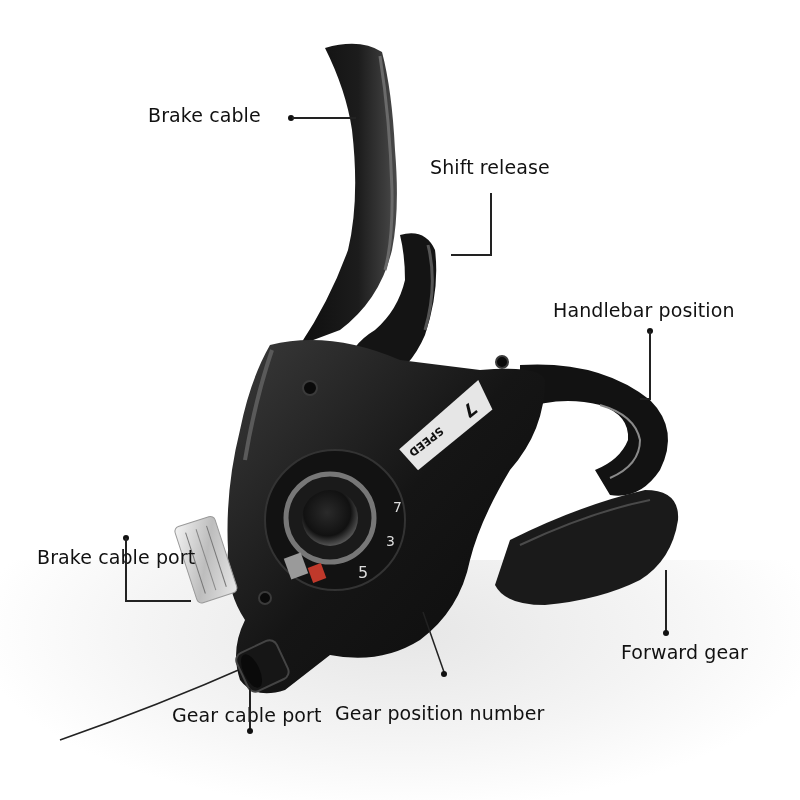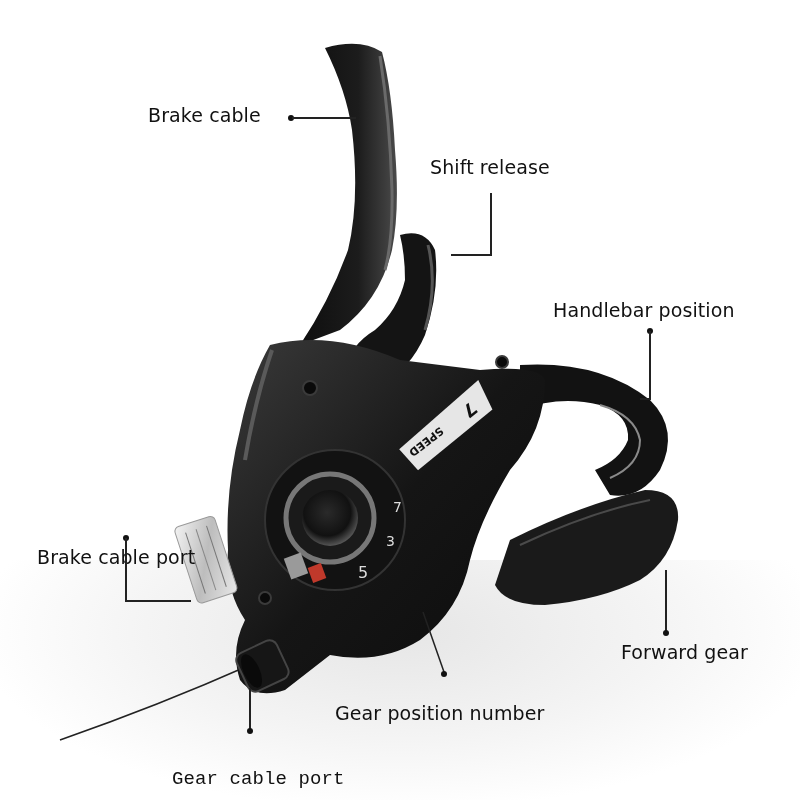--- a/index.html
+++ b/index.html
@@ -122,16 +122,16 @@
   <div class="label" style="left:602px; top:641px;margin-left:19px;">Forward gear</div>
   <div class="leader" style="left:665px; top:570px; width:1.5px; height:61px;"></div>
   <div class="dot" style="left:663px; top:630px;"></div>
 
   <div class="label" style="left:335px; top:694px;margin-top:8px;">Gear position number</div>
   <svg style="position:absolute; left:0; top:0;" width="800" height="800">
     <line x1="423" y1="612" x2="444" y2="672" stroke="#222" stroke-width="1.5"></line>
     <circle cx="444" cy="674" r="3" fill="#111"></circle>
   </svg>
 
-  <div class="label" style="left:172px; top:768px;font-family:Liberation Mono, monospace;">Gear cable port</div>
+  <div class="label" style="left:172px; top:704px;">Gear cable port</div>
   <div class="leader" style="left:249px; top:688px; width:1.5px; height:42px;"></div>
   <div class="dot" style="left:247px; top:728px;"></div>
 </div>
 
 </body></html>

